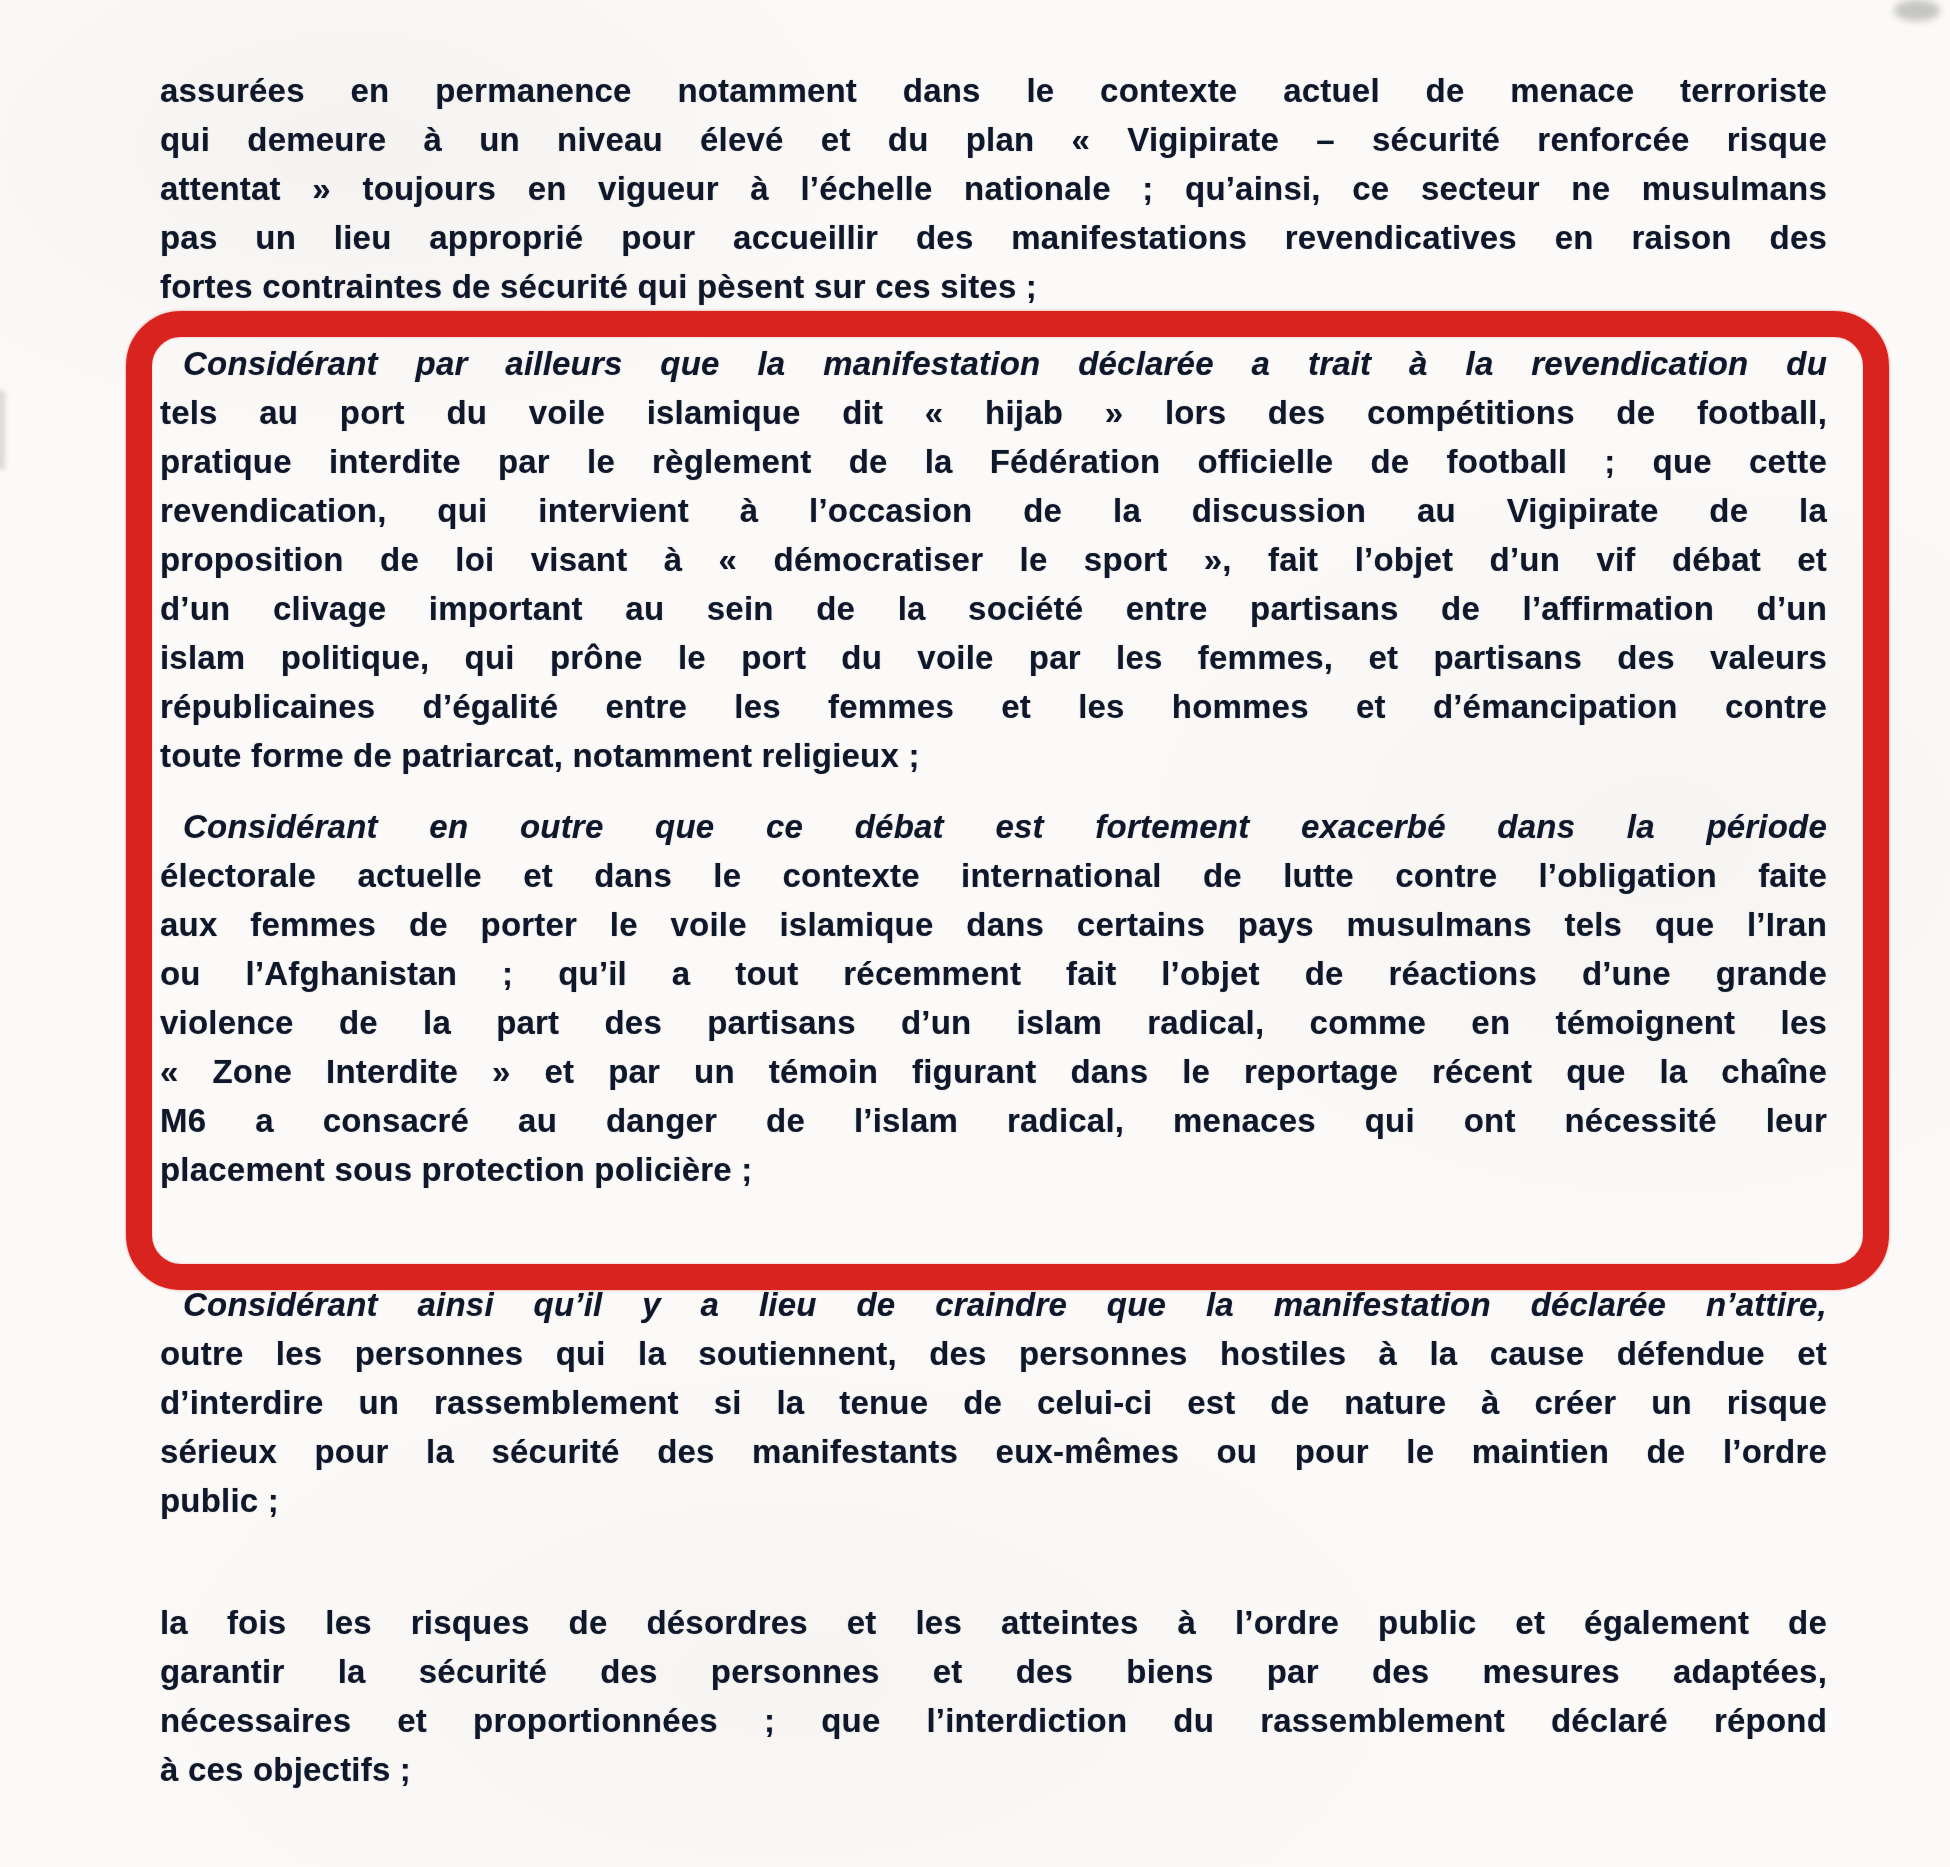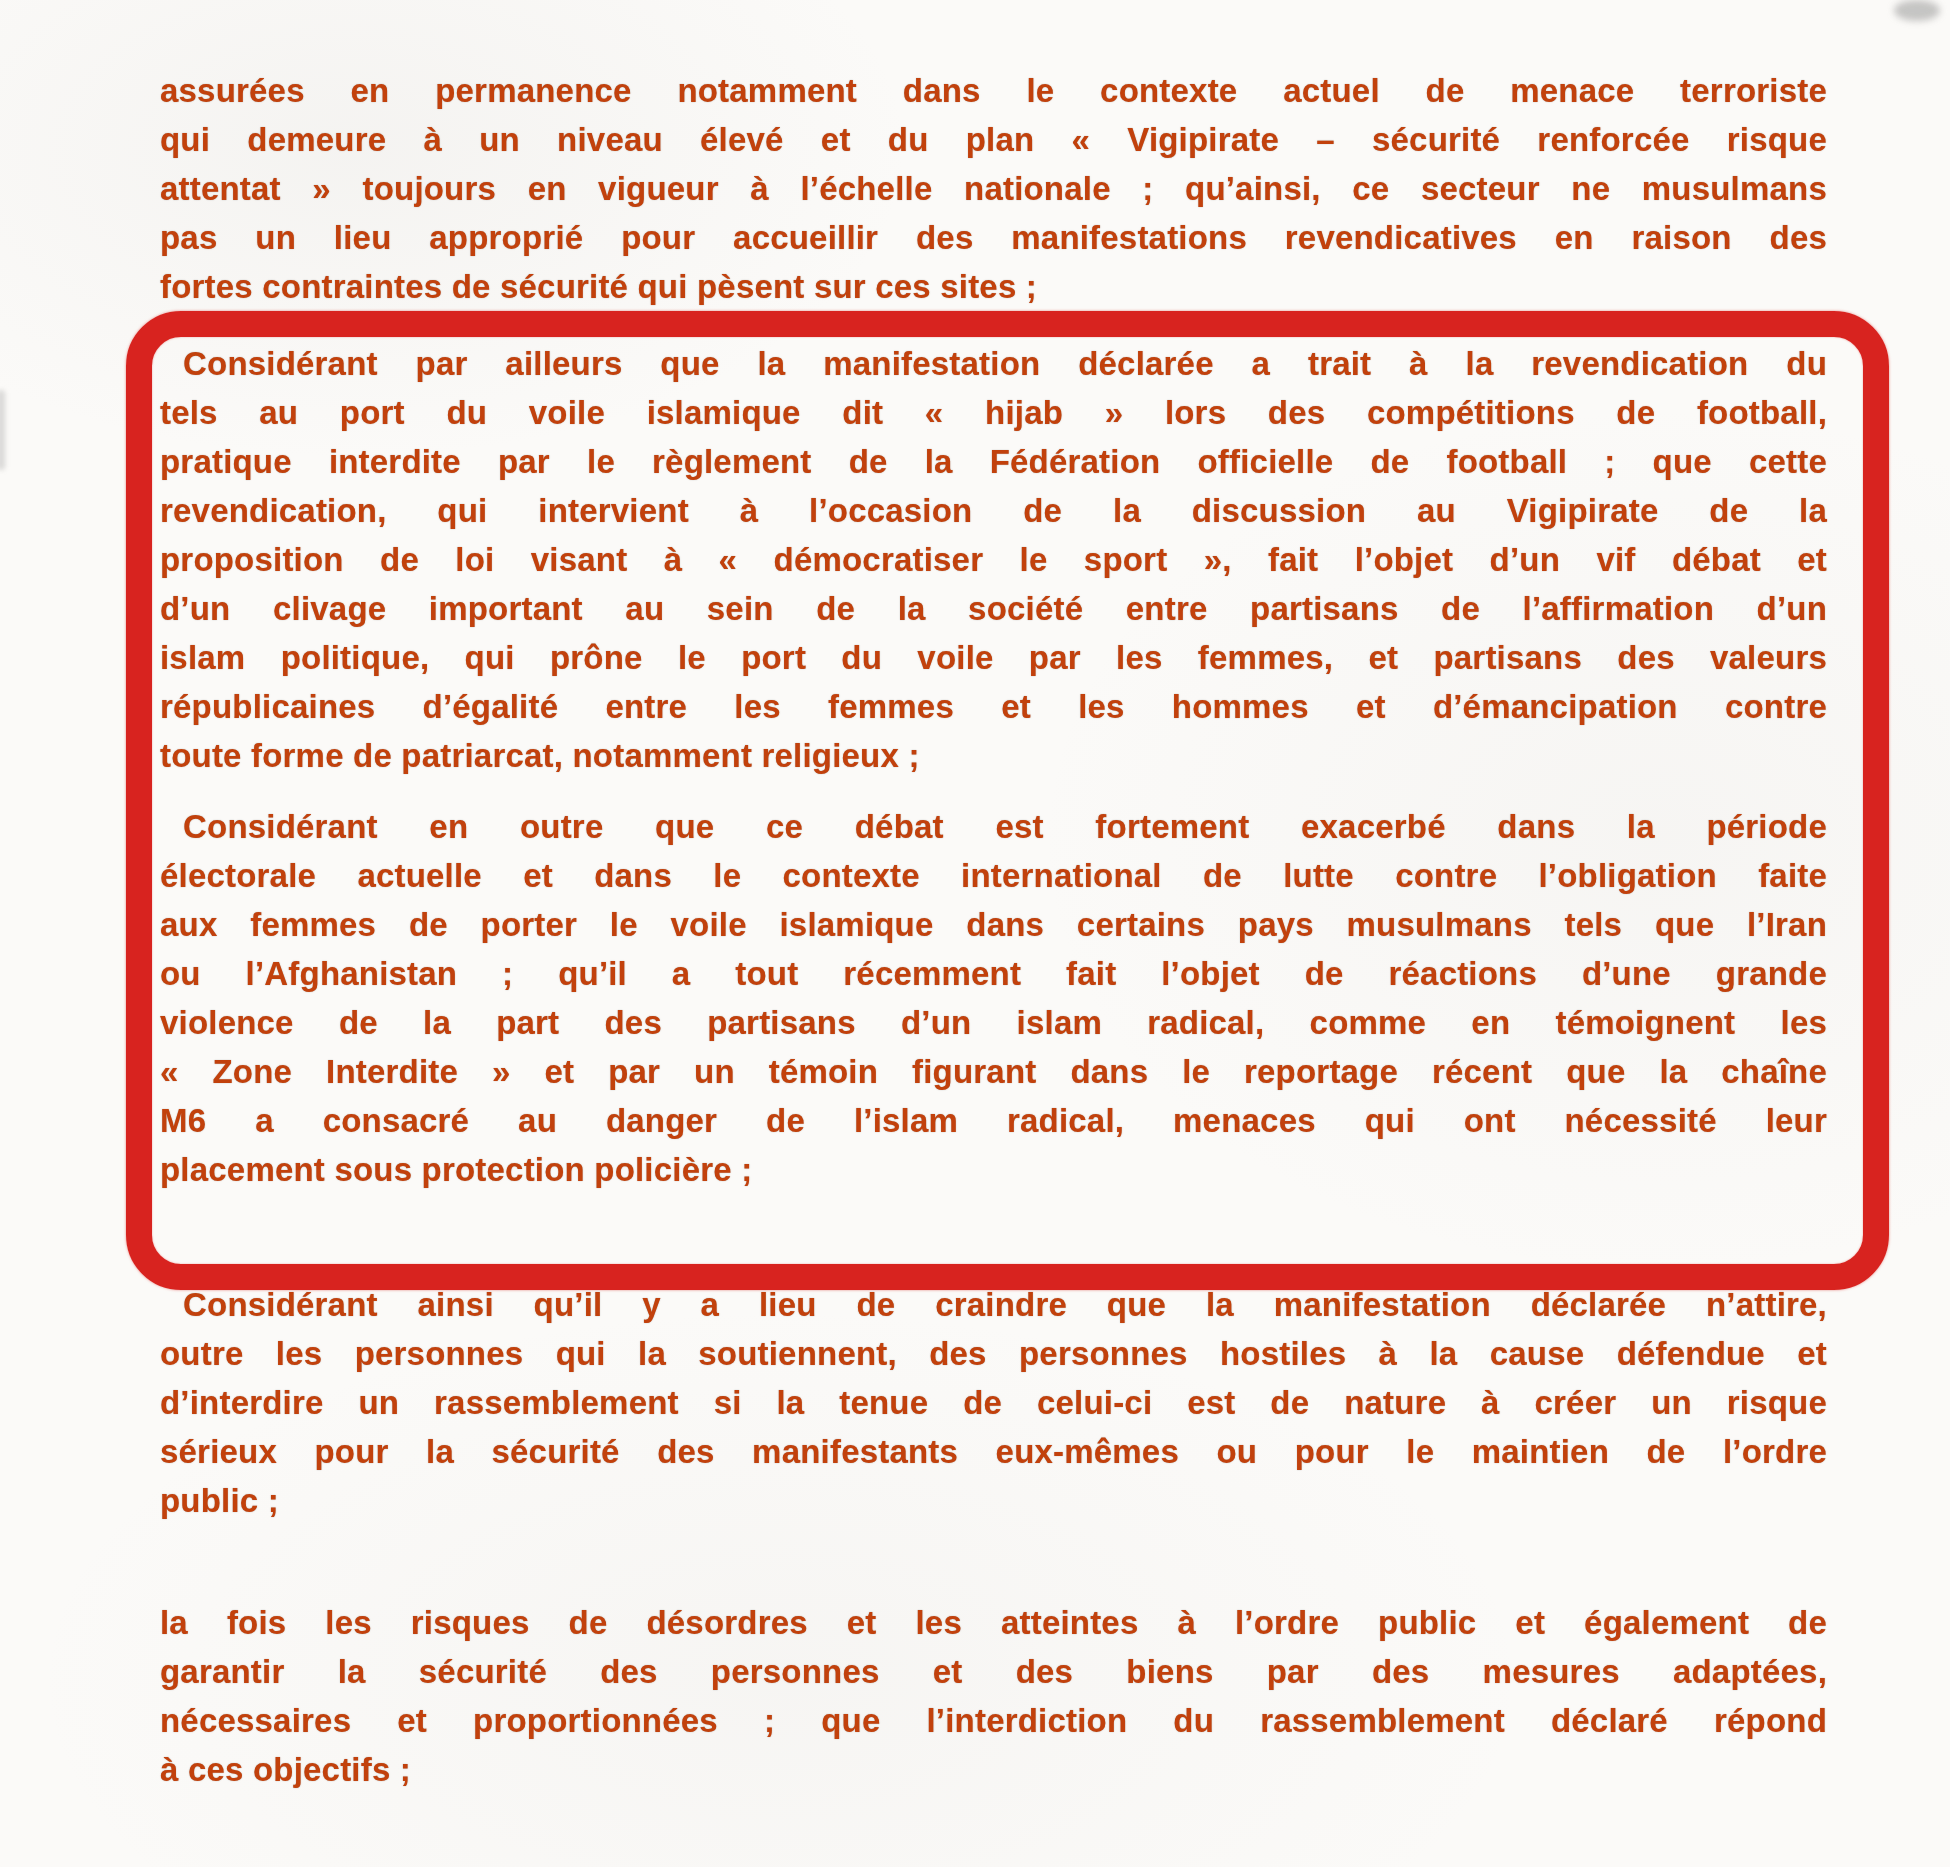--- a/index.html
+++ b/index.html
@@ -16,30 +16,30 @@
       radial-gradient(ellipse 887px 621px at 85% 45%, rgba(205,202,198,.10), transparent 70%),
       radial-gradient(ellipse 1064px 532px at 40% 90%, rgba(205,202,198,.10), transparent 70%);
   }
   #smudge-top-right{left:1894px;top:0;width:46px;height:21px;border-radius:50%;
     background:rgba(110,110,110,.38);filter:blur(3.5px);}
   #smudge-left-edge{left:-3.5px;top:390px;width:8.9px;height:80px;border-radius:5.3px;
     background:rgba(140,140,140,.30);filter:blur(2.7px);}
 
   .para{
     position:absolute;left:160px;width:1667px;
-    font-size:33px;font-weight:700;color:#c2410c;
+    font-size:33px;font-weight:700;color:#0f172a;
     text-shadow:0 0 1.3px rgba(62,62,62,.40);
     letter-spacing:0.2px;
   }
   .line{
     height:49px;line-height:49px;
     text-align:justify;text-align-last:justify;
   }
   .line.last{text-align-last:left;}
-  .line.indent{padding-left:23px;}
+  .line.indent{padding-left:23px;font-style:italic;}
 
   
   #highlight-box{
     position:absolute;left:126px;top:311px;width:1763px;height:979px;
     box-sizing:border-box;
     border:26px solid #d8231f;border-radius:55px;
     box-shadow:0 0 2.7px rgba(216,35,31,.55), inset 0 0 1.8px rgba(216,35,31,.45);
     pointer-events:none;
   }
 </style>

